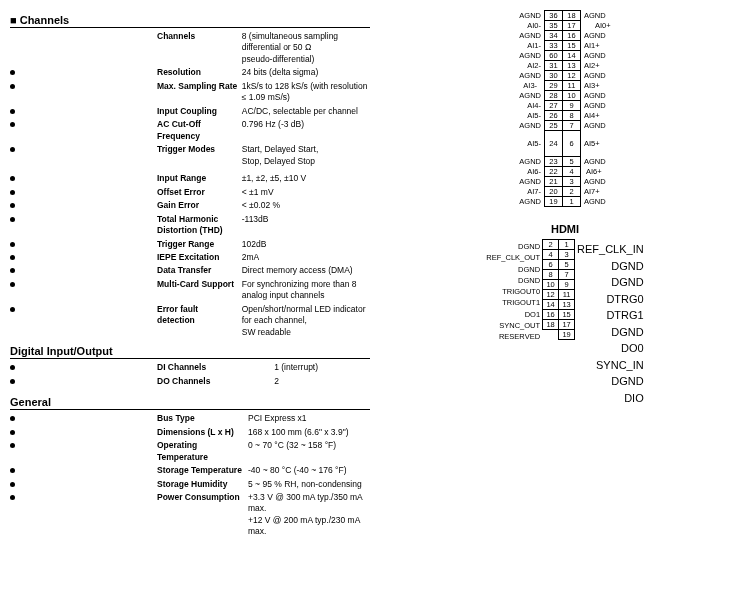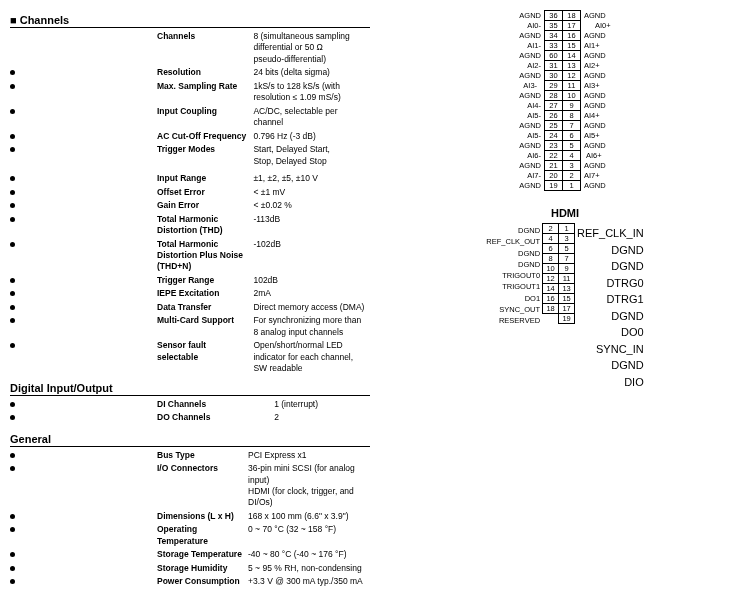--- a/index.html
+++ b/index.html
@@ -141,46 +141,41 @@
           <td class="spec-label">Gain Error</td>
           <td>&lt; ±0.02 %</td>
         </tr>
         <tr>
           <td class="bullet-cell"><span class="bullet"></span></td>
           <td class="spec-label">Total Harmonic Distortion (THD)</td>
           <td>-113dB</td>
         </tr>
         <tr>
           <td class="bullet-cell"><span class="bullet"></span></td>
-          <td class="spec-label">Total Harmonic Distortion Plus Noise (THD+N)</td>
-          <td>-102dB</td>
-        </tr>
-        <tr>
-          <td class="bullet-cell"><span class="bullet"></span></td>
           <td class="spec-label">Trigger Range</td>
           <td>102dB</td>
         </tr>
         <tr>
           <td class="bullet-cell"><span class="bullet"></span></td>
           <td class="spec-label">IEPE Excitation</td>
           <td>2mA</td>
         </tr>
         <tr>
           <td class="bullet-cell"><span class="bullet"></span></td>
           <td class="spec-label">Data Transfer</td>
           <td>Direct memory access (DMA)</td>
         </tr>
         <tr>
           <td class="bullet-cell"><span class="bullet"></span></td>
           <td class="spec-label">Multi-Card Support</td>
           <td>For synchronizing more than 8 analog input channels</td>
         </tr>
         <tr>
           <td class="bullet-cell"><span class="bullet"></span></td>
-          <td class="spec-label">Sensor fault selectable</td>
+          <td class="spec-label">Error fault detection</td>
           <td>Open/short/normal LED indicator for each channel,<br>SW readable</td>
         </tr>
       </tbody>
         </table>
 
       <div class="section-title" style="">Digital Input/Output</div>
       <table class="spec-table">
         <tbody>
             <tr>
           <td class="bullet-cell"><span class="bullet"></span></td>
@@ -195,25 +190,20 @@
       </tbody>
         </table>
 
       <div class="section-title" style="margin-top:8px;">General</div>
       <table class="spec-table">
         <tbody>
             <tr>
           <td class="bullet-cell"><span class="bullet"></span></td>
           <td class="spec-label">Bus Type</td>
           <td>PCI Express x1</td>
-        </tr>
-        <tr>
-          <td class="bullet-cell"><span class="bullet"></span></td>
-          <td class="spec-label">I/O Connectors</td>
-          <td>36-pin mini SCSI (for analog input)<br>HDMI (for clock, trigger, and DI/Os)</td>
         </tr>
         <tr>
           <td class="bullet-cell"><span class="bullet"></span></td>
           <td class="spec-label">Dimensions (L x H)</td>
           <td>168 x 100 mm (6.6" x 3.9")</td>
         </tr>
         <tr>
           <td class="bullet-cell"><span class="bullet"></span></td>
           <td class="spec-label">Operating Temperature</td>
           <td>0 ~ 70 °C (32 ~ 158 °F)</td>
@@ -310,21 +300,21 @@
             <td style="text-align:left; padding-left:3px;">AI4+</td>
           </tr>
           <tr>
             <td style="text-align:right; padding-right:3px;">AGND</td>
             <td style="border:1px solid #000; text-align:center; padding:0 1px;">25</td>
             <td style="border:1px solid #000; text-align:center; padding:0 1px;">7</td>
             <td style="text-align:left; padding-left:3px;">AGND</td>
           </tr>
           <tr>
             <td style="text-align:right; padding-right:3px;">AI5-</td>
-            <td style="border:1px solid #000; text-align:center; padding:0 1px;">24</td>
+            <td style="border:1px solid #000; text-align:center; padding:8px 1px;">24</td>
             <td style="border:1px solid #000; text-align:center; padding:0 1px;">6</td>
             <td style="text-align:left; padding-left:3px;">AI5+</td>
           </tr>
           <tr>
             <td style="text-align:right; padding-right:3px;">AGND</td>
             <td style="border:1px solid #000; text-align:center; padding:0 1px;">23</td>
             <td style="border:1px solid #000; text-align:center; padding:0 1px;">5</td>
             <td style="text-align:left; padding-left:3px;">AGND</td>
           </tr>
           <tr>

